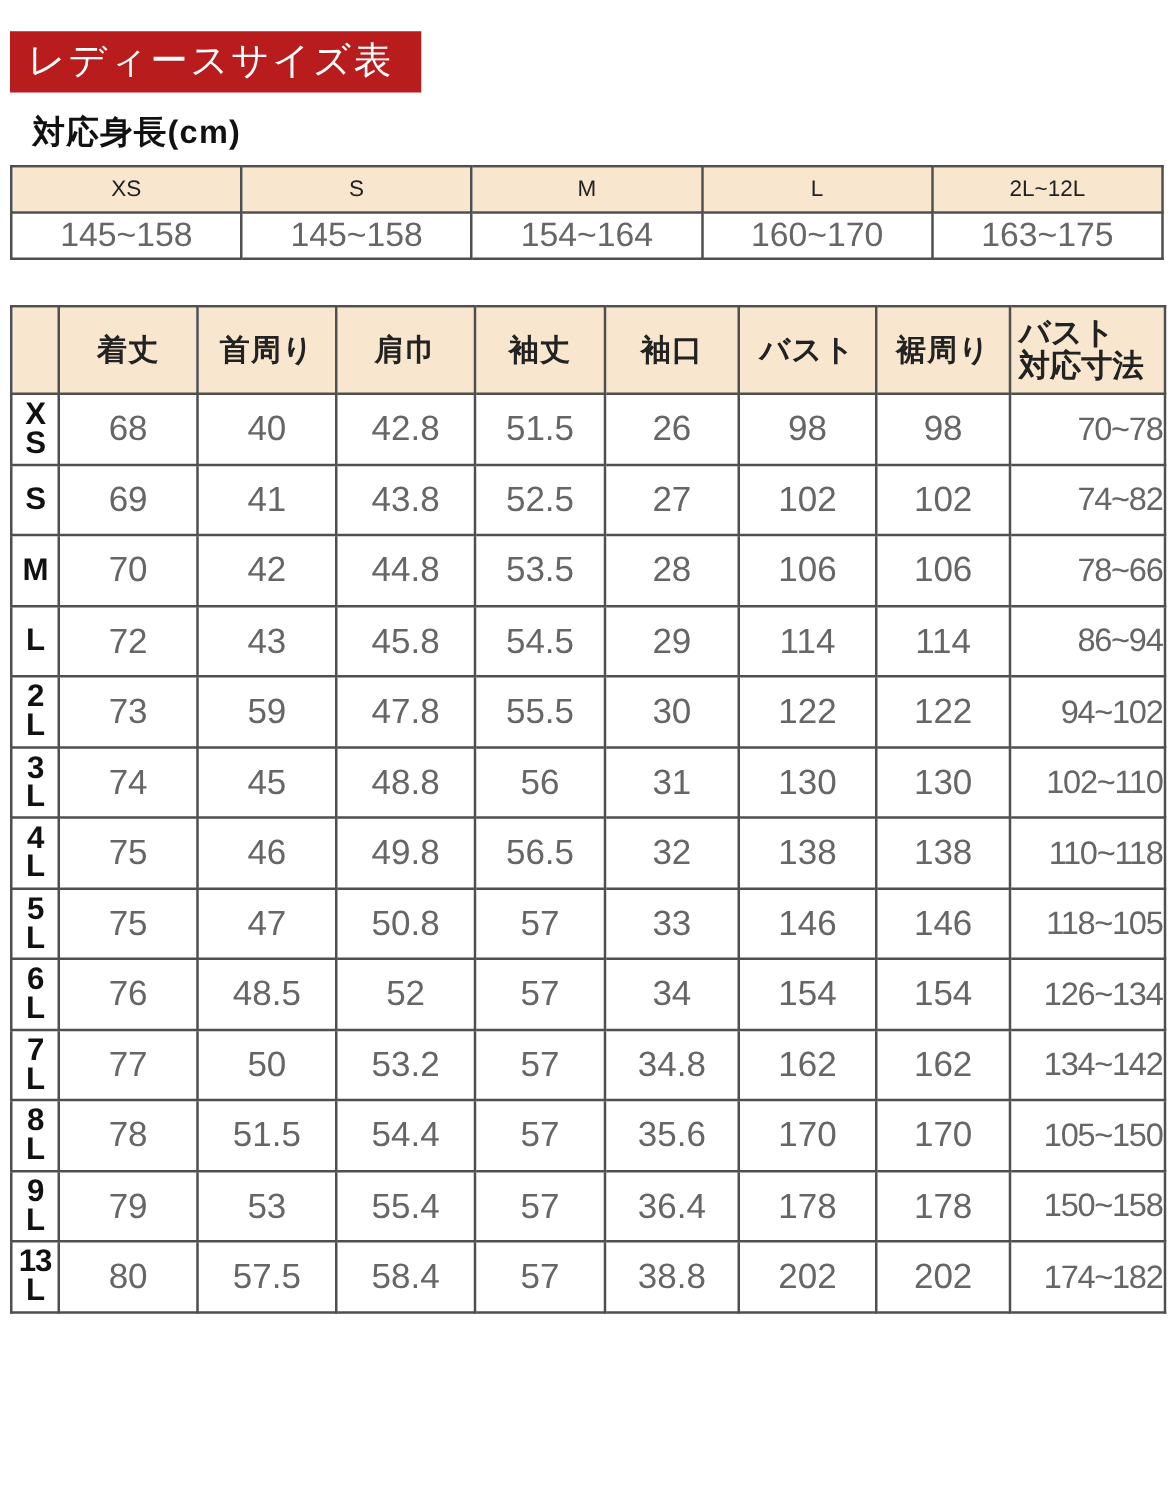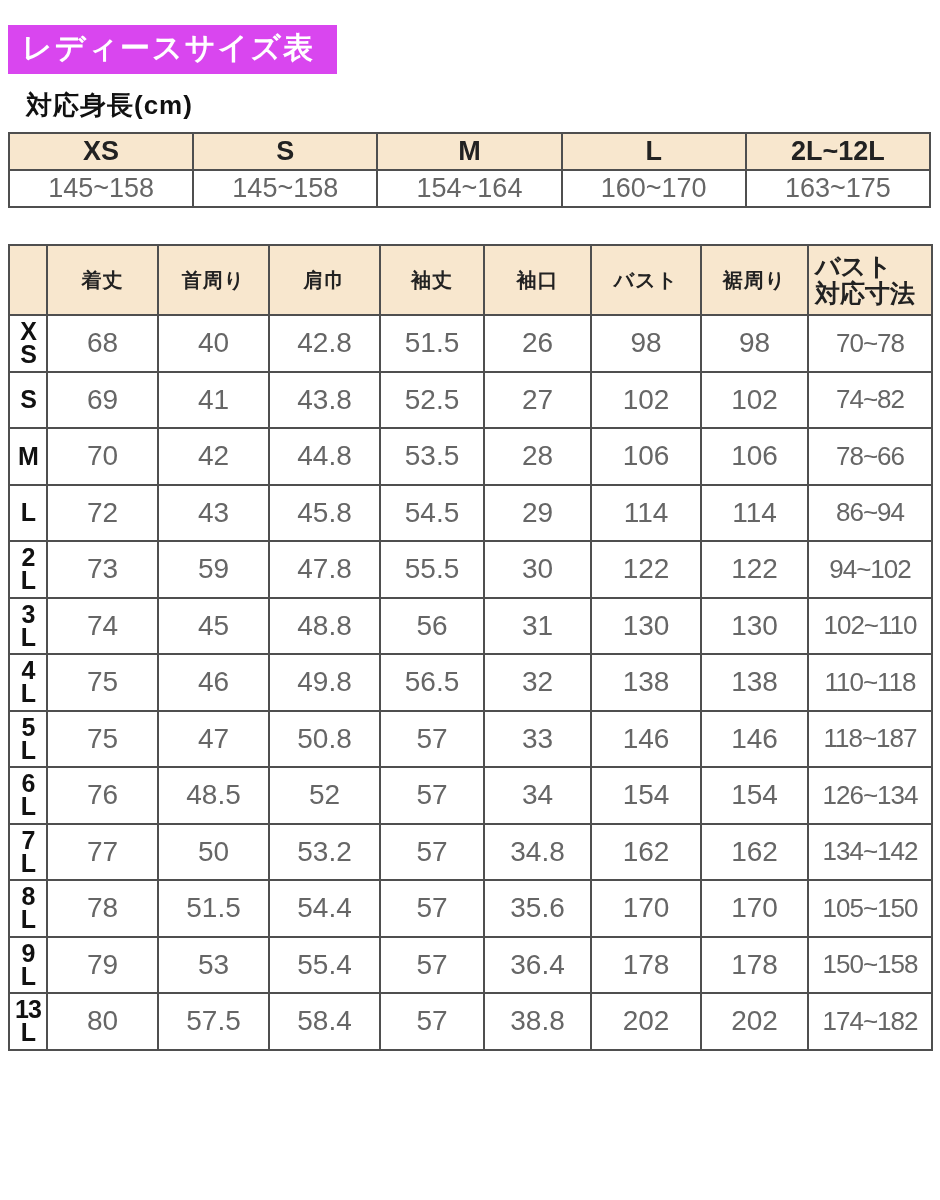--- a/index.html
+++ b/index.html
@@ -7,24 +7,24 @@
   body {
     width: 940px; height: 1200px;
     font-family: "Liberation Sans", "DejaVu Sans", sans-serif;
     color: #222;
     overflow: hidden;
   }
   .wrap { padding: 25px 8px 0 8px; }
 
   .title-bar {
     display: inline-block;
-    background: #d946ef;
+    background: #b91c1c;
     color: #ffffff;
     font-size: 30px;
-    font-weight: bold;
+    font-weight: normal;
     letter-spacing: 2px;
     padding: 3px 22px 5px 14px;
   }
 
   .subtitle {
     font-size: 26px;
     font-weight: bold;
     color: #111;
     letter-spacing: 1px;
     margin: 14px 0 9px 18px;
@@ -41,38 +41,38 @@
     vertical-align: middle;
     overflow: hidden;
   }
   th {
     background: #f8e7ce;
     color: #222;
     font-weight: 600;
   }
 
   
-  .height-table th { font-size: 27px; height: 37px; font-weight: 700; }
+  .height-table th { font-size: 18px; height: 37px; font-weight: 400; }
   .height-table td { font-size: 27px; height: 37px; color: #666; }
 
   
   .size-table { margin-top: 36px; }
   .size-table thead tr { height: 70px; }
-  .size-table thead th { font-size: 20px; letter-spacing: 1px; }
+  .size-table thead th { font-size: 24px; letter-spacing: 1px; }
   .size-table thead th.last-head {
     font-size: 25px;
     text-align: left;
     padding-left: 6px;
     line-height: 1.1;
     letter-spacing: 0;
     white-space: pre-line;
   }
   .size-table tbody tr { height: 56.5px; }
   .size-table td.num { font-size: 28px; color: #666; }
-  .size-table td.last-num { font-size: 26px; color: #666; letter-spacing: -1px; padding: 0 1px; }
+  .size-table td.last-num { font-size: 26px; color: #666; letter-spacing: -1px; padding: 0 1px; text-align: right; }
   .size-table td.row-label {
     font-size: 25px;
     font-weight: 600;
     color: #111;
     line-height: 0.92;
     white-space: pre-line;
     letter-spacing: -1px;
     padding: 2px 0;
   }
 </style>
@@ -217,21 +217,21 @@
         <tr>
           <td class="row-label">5
 L</td>
           <td class="num">75</td>
           <td class="num">47</td>
           <td class="num">50.8</td>
           <td class="num">57</td>
           <td class="num">33</td>
           <td class="num">146</td>
           <td class="num">146</td>
-          <td class="last-num">118~187</td>
+          <td class="last-num">118~105</td>
         </tr>
         <tr>
           <td class="row-label">6
 L</td>
           <td class="num">76</td>
           <td class="num">48.5</td>
           <td class="num">52</td>
           <td class="num">57</td>
           <td class="num">34</td>
           <td class="num">154</td>

